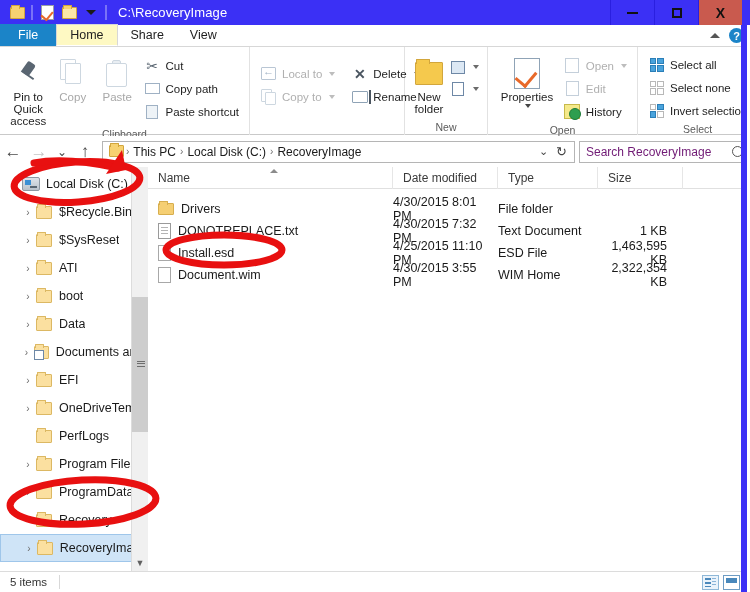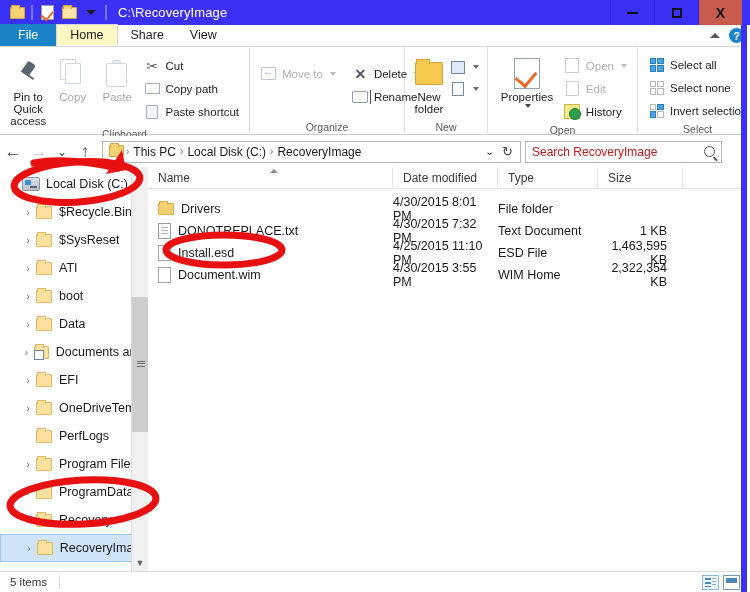--- a/index.html
+++ b/index.html
@@ -229,23 +229,23 @@
   .nav-btn.sm { width: 20px; font-size: 12px; }
   .crumbbox {
     flex: 1; height: 22px; margin-left: 4px; margin-right: 4px;
     border: 1px solid #b5b5b5; background: #fff;
     display: flex; align-items: center; padding: 0 4px;
   }
   .crumb { font-size: 12px; color: #1a1a1a; padding: 0 4px; white-space: nowrap; }
   .crumb-sep { font-size: 10px; color: #6f6f6f; }
   .crumb-caret { margin-left: auto; display: flex; align-items: center; gap: 8px; padding-right: 3px; }
   .searchbox {
-    width: 197px; height: 22px; border: 1px solid #b5b5b5; background: #fff;
-    display: flex; align-items: center; padding: 0 6px; margin-right: 28px;
-    font-size: 12px; color: #b91c1c;
+    width: 171px; height: 22px; border: 1px solid #b5b5b5; background: #fff;
+    display: flex; align-items: center; padding: 0 6px; margin-right: 0;
+    font-size: 12px; color: #701a75;
   }
   .mag {
     margin-left: auto; width: 11px; height: 11px; border: 1.5px solid #555;
     border-radius: 50%; position: relative;
   }
   .mag:after {
     content: ""; position: absolute; right: -4px; bottom: -3px;
     width: 5px; height: 1.5px; background: #555; transform: rotate(45deg);
   }
 
@@ -475,40 +475,49 @@
       <div class="rgroup-label">Clipboard</div>
     </div>
 
     <div class="rgroup" style="width:155px">
       <div class="rgroup-body" style="padding-top:12px;">
         <div class="small-col">
           <div class="small-btn dim">
             <span class="small-glyph">
                 <span class="arrow-left-box"></span>
               </span>
-            <span>Move to</span>
+            <span>Local to</span>
+            <span class="dd-caret dim"></span>
+          </div>
+          <div class="small-btn dim">
+            <span class="small-glyph">
+                <span class="copy-pages dim" style="width:16px;height:15px;">
+                  <i style="width:11px;height:13px;"></i>
+                  <i style="width:11px;height:13px;left:4px;top:3px;"></i>
+                </span>
+              </span>
+            <span>Copy to</span>
             <span class="dd-caret dim"></span>
           </div>
         </div>
         <div class="vsep" style="height:46px;"></div>
         <div class="small-col">
           <div class="small-btn">
             <span class="small-glyph xmark">✕</span>
             <span>Delete</span>
             <span class="dd-caret"></span>
           </div>
           <div class="small-btn">
             <span class="small-glyph">
                 <span class="rename-ico"></span>
               </span>
             <span>Rename</span>
           </div>
         </div>
       </div>
-      <div class="rgroup-label">Organize</div>
     </div>
 
     <div class="rgroup" style="width:83px">
       <div class="rgroup-body">
         <div class="big-btn" style="width:48px">
           <span class="glyph">
               <span class="newfolder"></span>
             </span>
           <span>New folder</span>
         </div>

